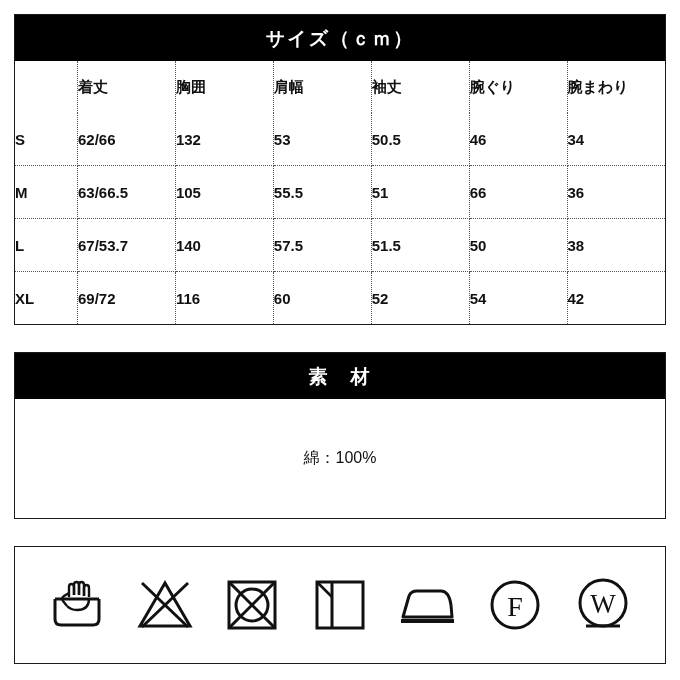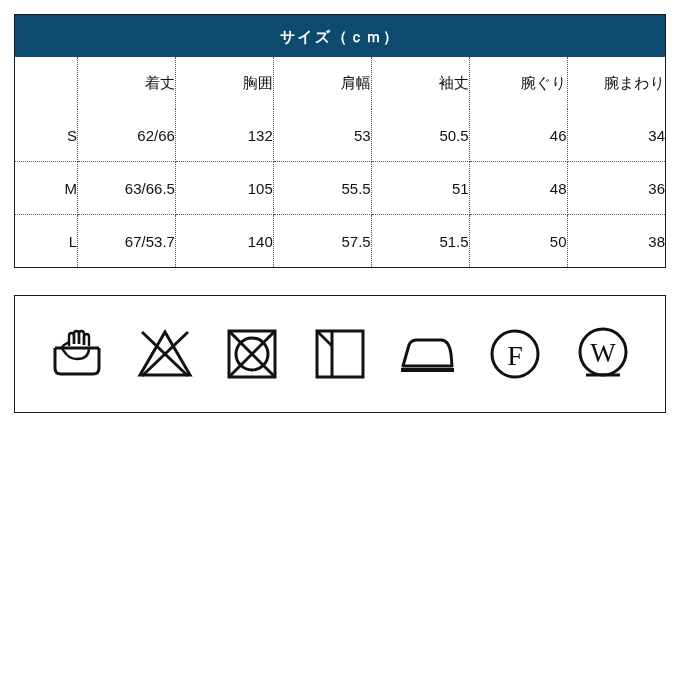--- a/index.html
+++ b/index.html
@@ -22,45 +22,45 @@
     padding: 14px 14px;
   }
 
   
   .panel {
     border: 1px solid #1b1b1b;
     box-sizing: border-box;
     background: #ffffff;
   }
   .panel-header {
-    background: #0c4a6e;
+    background: #000000;
     color: #ffffff;
     text-align: center;
-    font-size: 15px;
+    font-size: 19px;
     font-weight: bold;
     letter-spacing: 2px;
     line-height: 1;
     padding: 14px 0 13px 0;
   }
 
   
   .size-panel { margin: 0 0 0 0; }
   table.size-table {
     width: 100%;
     border-collapse: collapse;
     table-layout: fixed;
     font-size: 15px;
   }
   table.size-table th,
   table.size-table td {
     border-right: 1px dotted #555555;
     border-bottom: 1px dotted #555555;
-    text-align: right;
+    text-align: left;
     height: 52px;
-    font-weight: normal;
+    font-weight: bold;
     padding: 0;
     vertical-align: middle;
   }
   table.size-table tr td:last-child,
   table.size-table tr th:last-child { border-right: none; }
   table.size-table tr:last-child td,
   table.size-table tr:last-child th { border-bottom: none; }
   table.size-table .corner-cell { width: 62px; }
   table.size-table thead th { font-size: 15px; }
   table.size-table tbody th { font-size: 15px; }
@@ -122,36 +122,51 @@
           <td>50.5</td>
           <td>46</td>
           <td>34</td>
         </tr>
         <tr>
           <th>M</th>
           <td>63/66.5</td>
           <td>105</td>
           <td>55.5</td>
           <td>51</td>
-          <td>48</td>
+          <td>66</td>
           <td>36</td>
         </tr>
         <tr>
           <th>L</th>
           <td>67/53.7</td>
           <td>140</td>
           <td>57.5</td>
           <td>51.5</td>
           <td>50</td>
           <td>38</td>
         </tr>
+        <tr>
+          <th>XL</th>
+          <td>69/72</td>
+          <td>116</td>
+          <td>60</td>
+          <td>52</td>
+          <td>54</td>
+          <td>42</td>
+        </tr>
       </tbody>
     </table>
   </section>
 
+  <section class="panel material-panel">
+    <div class="panel-header">素　材</div>
+    <div class="material-body">
+      <span>綿：100%</span>
+    </div>
+  </section>
 
   <section class="panel care-panel">
     <div class="care-body">
 
       <div class="care-icon">
         <svg width="56" height="52" viewBox="0 0 56 52">
           <path d="M6 20 L6 40 Q6 46 12 46 L44 46 Q50 46 50 40 L50 20" fill="none" stroke="#111" stroke-width="3"></path>
           <line x1="6" y1="20" x2="50" y2="20" stroke="#111" stroke-width="3"></line>
 
           <path d="M20 18 L20 8 Q20 5 22.5 5 Q25 5 25 8 L25 16" fill="none" stroke="#111" stroke-width="2.4"></path>

